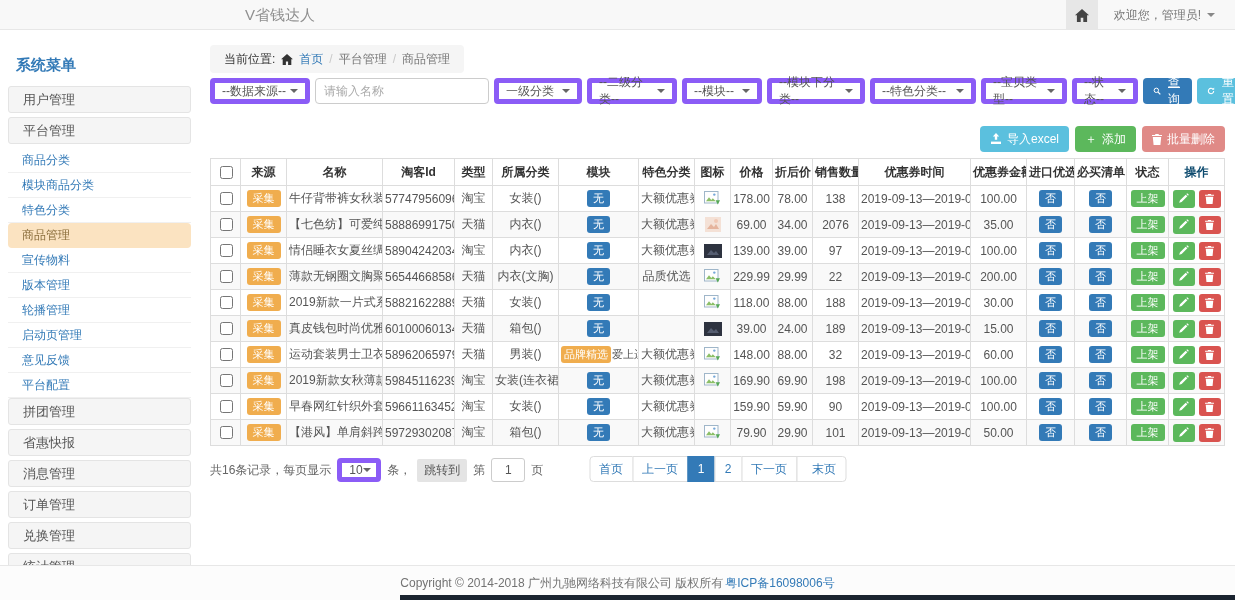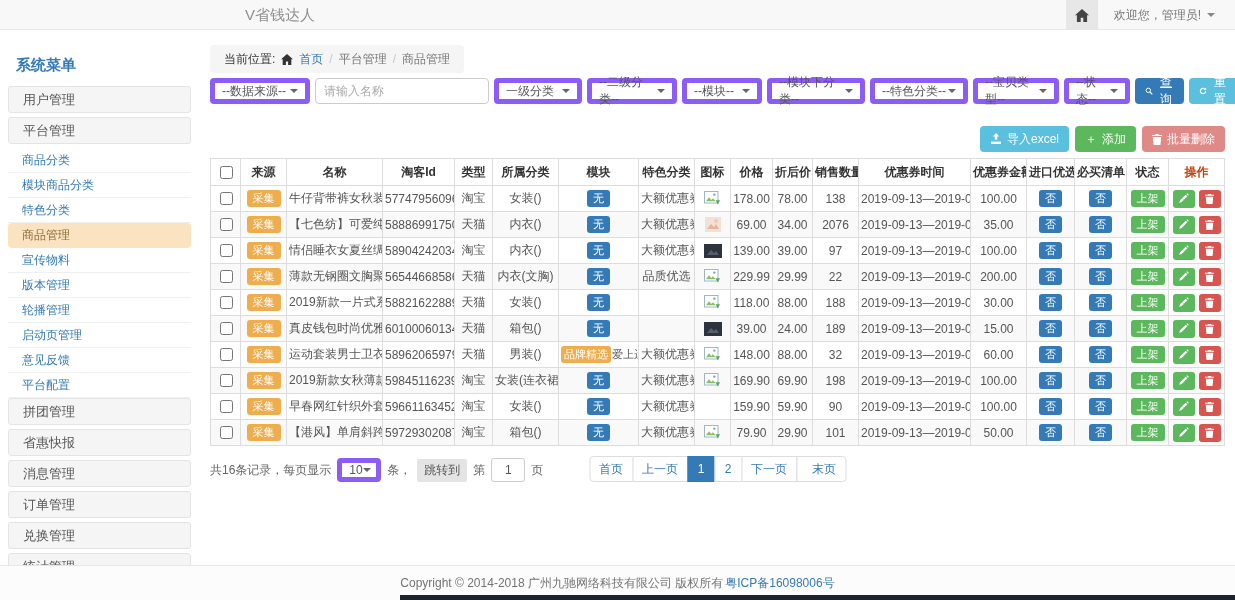--- a/index.html
+++ b/index.html
@@ -39,21 +39,21 @@
   .btn-primary { background: #337ab7; text-decoration: underline; }
   .btn-info { background: #5bc0de; }
   .btn-success { background: #5cb85c; }
   .btn-danger { background: #e08a87; }
   .actions { display: flex; justify-content: flex-end; gap: 6px; margin-top: 22px; margin-bottom: 6px; }
   
   table { border-collapse: collapse; table-layout: fixed; width: 1015px; font-size: 12px; }
   th, td { border: 1px solid #ddd; text-align: center; padding: 0 2px; height: 26px; overflow: hidden; white-space: nowrap; }
   th { font-weight: bold; color: #333; height: 27px; background: #fff; }
   tbody tr:nth-child(even) { background: #f9f9f9; }
-  .th-op { color: #c2410c; }
+  .th-op { color: #0c4a6e; }
   td { color: #555; }
   .badge { display: inline-block; border-radius: 3px; color: #fff; font-size: 11px; line-height: 17px; padding: 0 6px; }
   .b-orange { background: #f0ad4e; }
   .b-blue { background: #337ab7; }
   .b-green { background: #5cb85c; }
   .b-brand { padding: 0 3px; }
   .mod-text { font-size: 11px; color: #555; margin-left: 1px; }
   .op-btn { display: inline-flex; align-items: center; justify-content: center; width: 22px; height: 18px; border-radius: 3px; border: none; cursor: pointer; padding: 0; vertical-align: middle; }
   .op-edit { background: #5cb85c; }
   .op-del { background: #d9534f; margin-left: 4px; }
@@ -149,21 +149,21 @@
           <span class="caret-dn"></span>
         </div>
         <div class="sel" style="width: 80px;">
           <span>--模块--</span>
           <span class="caret-dn"></span>
         </div>
         <div class="sel" style="width: 98px;">
           <span>--模块下分类--</span>
           <span class="caret-dn"></span>
         </div>
-        <div class="sel" style="width: 98px;">
+        <div class="sel" style="width: 106px;">
           <span>--特色分类--</span>
           <span class="caret-dn"></span>
         </div>
         <div class="sel" style="width: 86px; gap: 8px;">
           <span>--宝贝类型--</span>
           <span class="caret-dn"></span>
         </div>
         <div class="sel" style="width: 66px;">
           <span>--状态--</span>
           <span class="caret-dn"></span>

